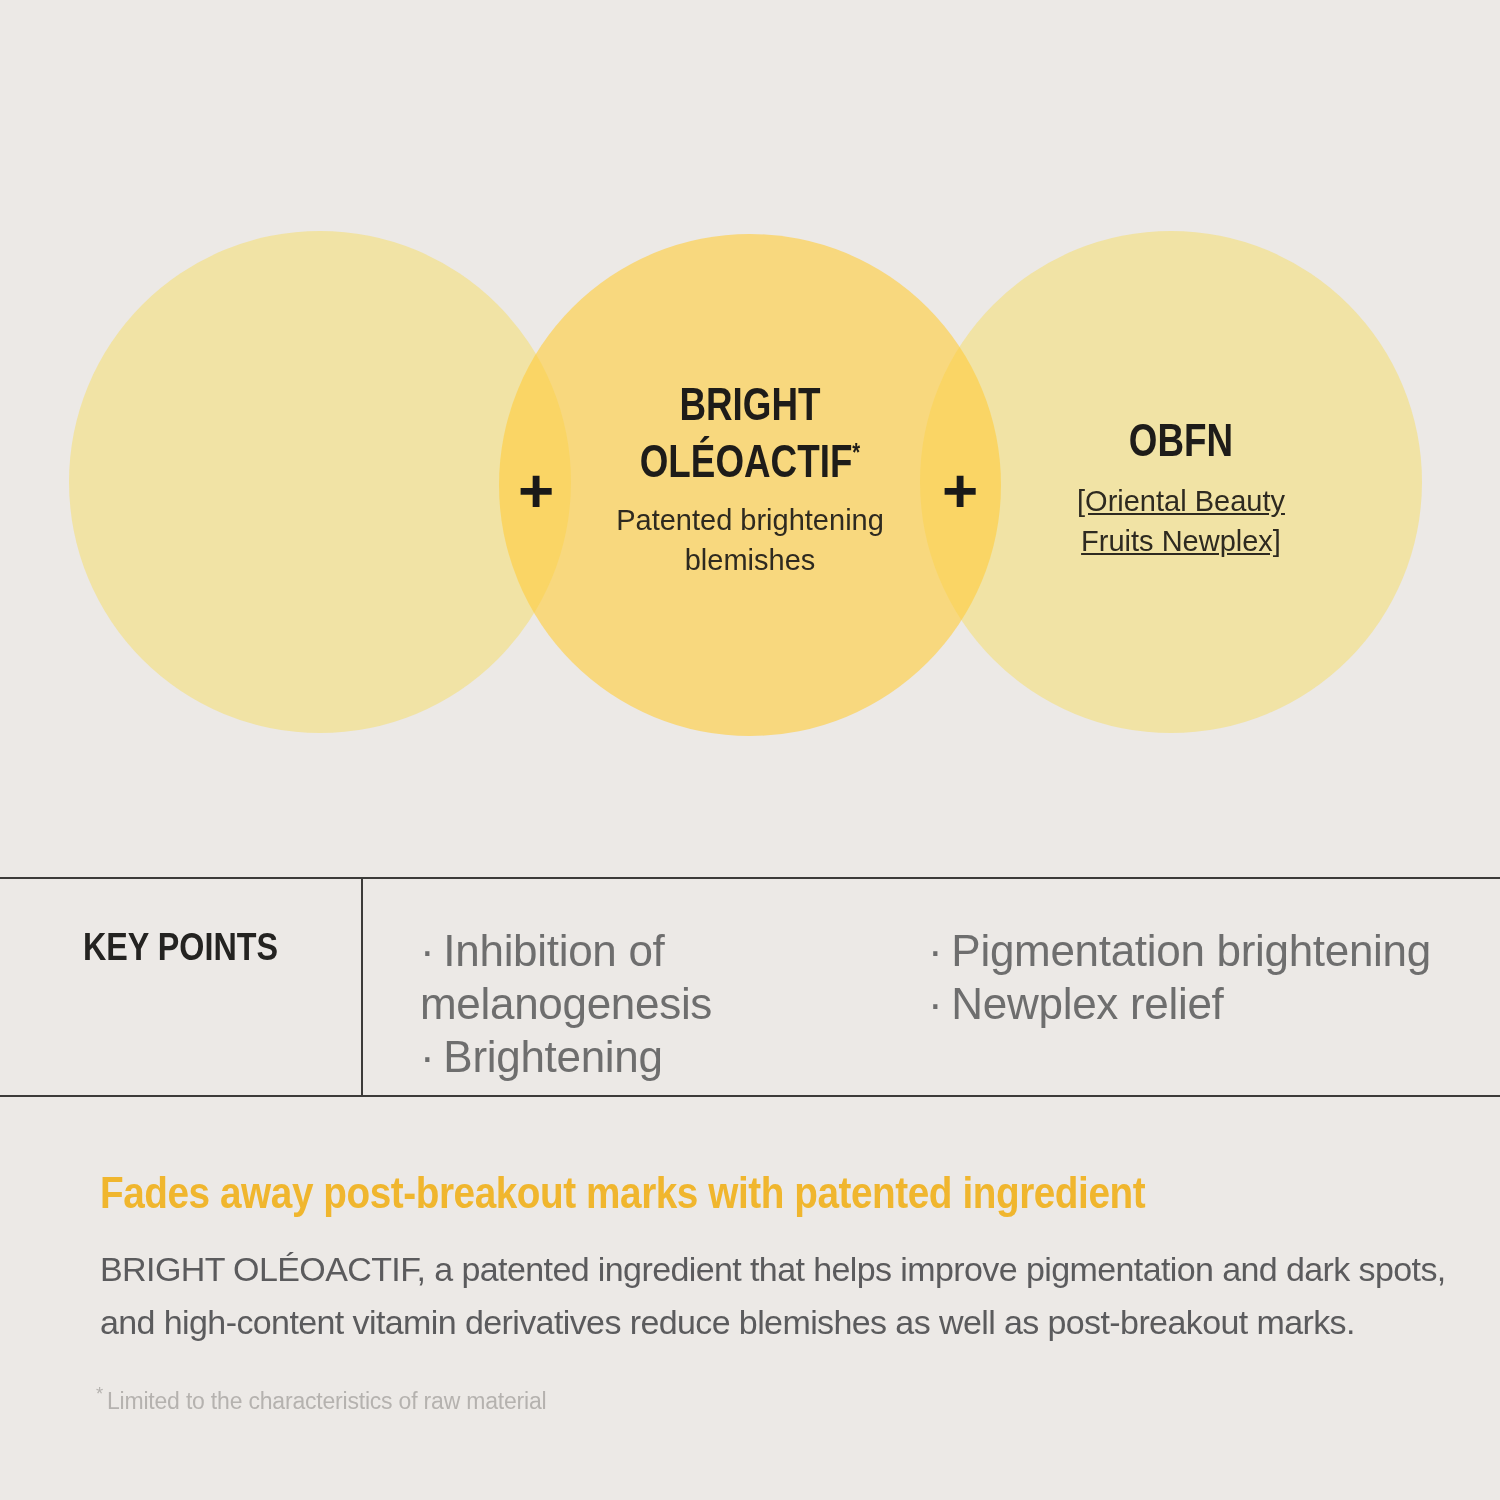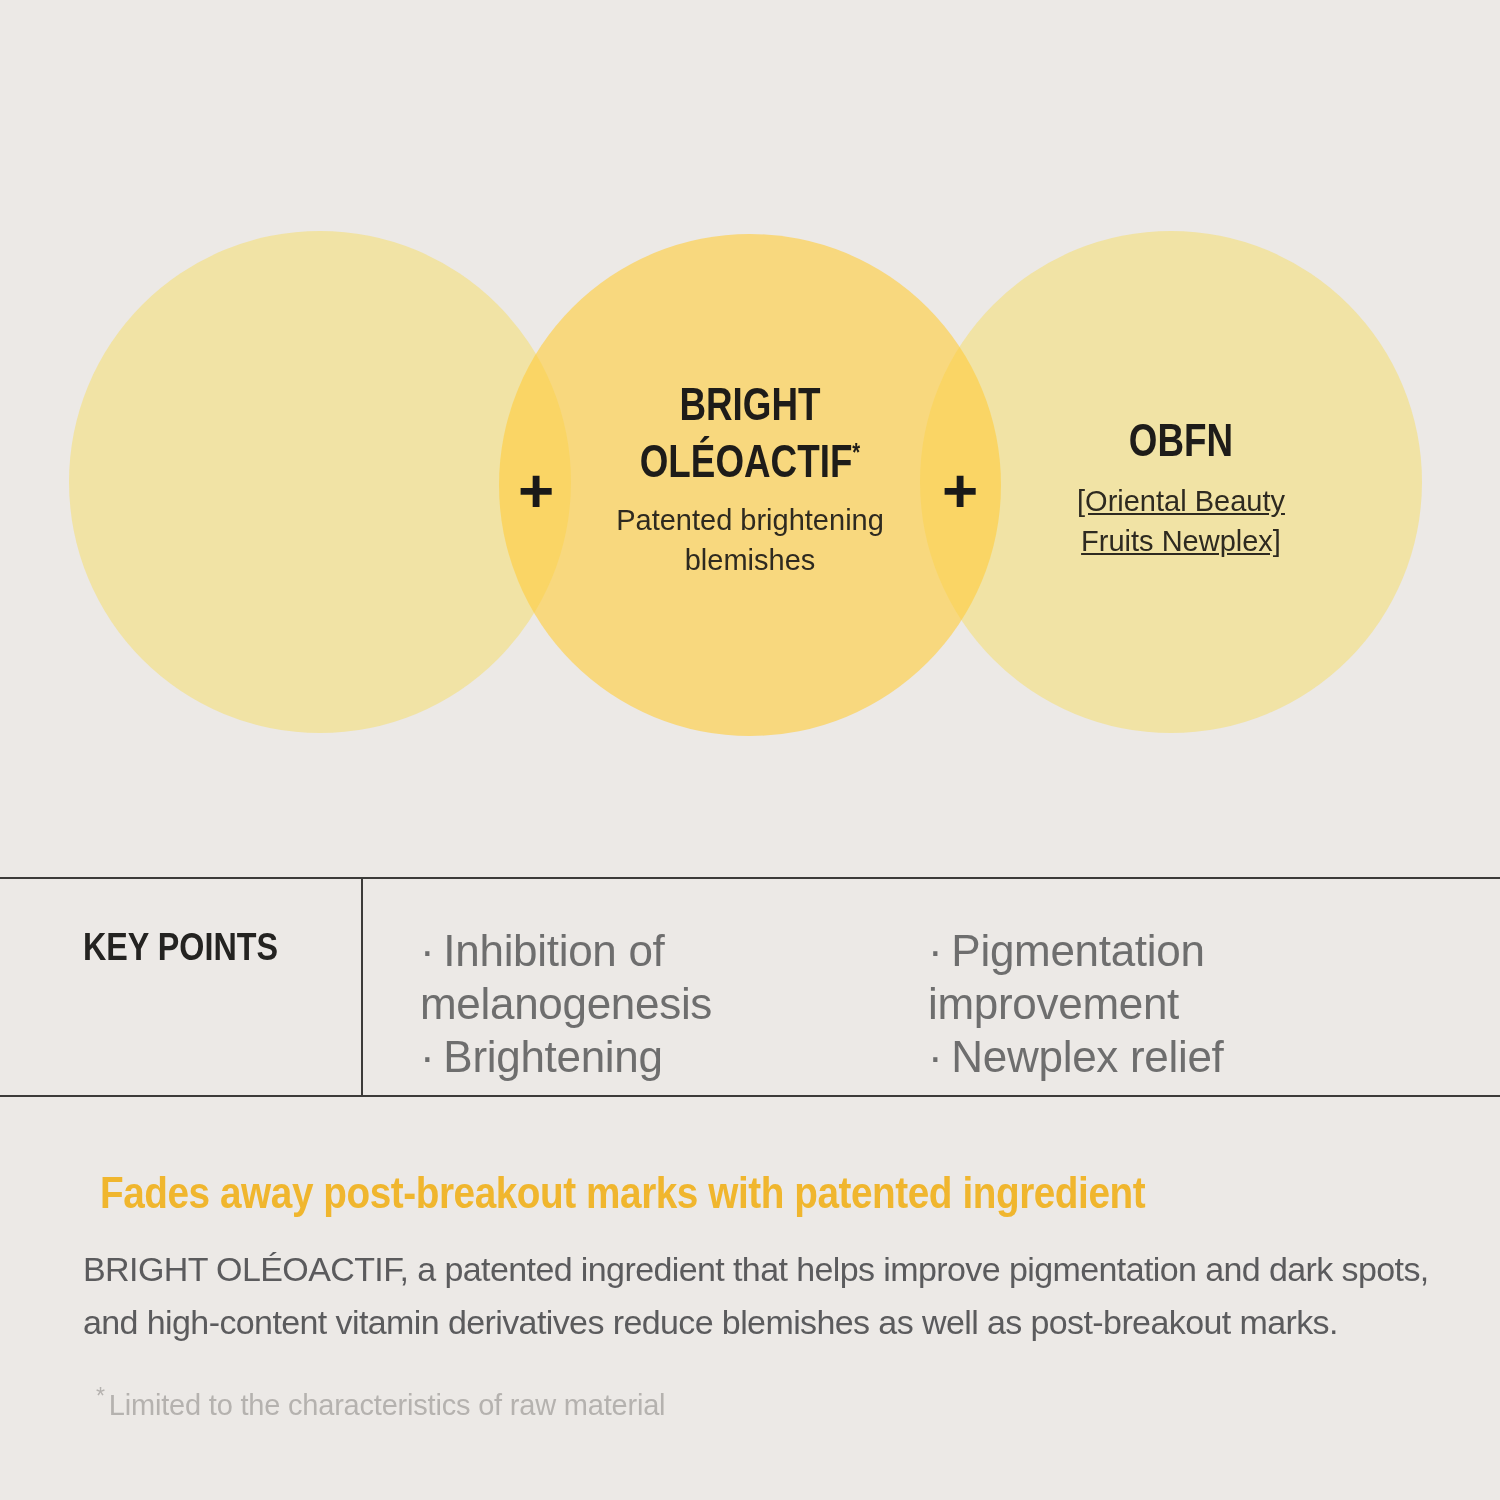--- a/index.html
+++ b/index.html
@@ -45,23 +45,23 @@
   .kp-col { position:absolute; top:924px; color:#6E6E6E; font-size:44px; line-height:53px;
             letter-spacing:-0.3px; }
   .kp-col-1 { left:420px; width:500px; }
   .kp-col-2 { left:928px; width:520px; }
   .kp-item .dot { margin-right:9px; }
 
   
   .desc-heading { position:absolute; left:100px; top:1166px; white-space:nowrap;
                   font-size:44px; line-height:53px; font-weight:700; color:#F0B62E;
                   transform:scaleX(0.88); transform-origin:0 50%; letter-spacing:-0.5px; }
-  .desc-body { position:absolute; left:83px; top:1243px; width:1360px;
+  .desc-body { position:absolute; left:100px; top:1243px; width:1360px;
                font-size:34px; line-height:53px; color:#5B5B5D; letter-spacing:-0.6px; }
-  .footnote { position:absolute; left:96px; top:1383px; font-size:29px; color:#B5B2AF;
+  .footnote { position:absolute; left:96px; top:1383px; font-size:23px; color:#B5B2AF;
               letter-spacing:-0.2px; }
   .footnote .mark { font-size:0.8em; vertical-align:super; margin-right:4px; }
 </style>
 </head>
 <body>
 
 <div class="stage">
 
   <div class="circle side circle-1"></div>
   <div class="circle center circle-2"></div>
@@ -89,21 +89,21 @@
   <div class="rule-v"></div>
 
   <div class="kp-label">KEY POINTS</div>
 
   <div class="kp-col kp-col-1">
     <div class="kp-item"><span class="dot">·</span><span>Inhibition of melanogenesis</span></div>
     <div class="kp-item"><span class="dot">·</span><span>Brightening</span></div>
   </div>
 
   <div class="kp-col kp-col-2">
-    <div class="kp-item"><span class="dot">·</span><span>Pigmentation improvement</span></div>
+    <div class="kp-item"><span class="dot">·</span><span>Pigmentation brightening</span></div>
     <div class="kp-item"><span class="dot">·</span><span>Newplex relief</span></div>
   </div>
 
   <div class="desc-heading">Fades away post-breakout marks with patented ingredient</div>
   <div class="desc-body">BRIGHT OLÉOACTIF, a patented ingredient that helps improve pigmentation and dark spots, and high-content vitamin derivatives reduce blemishes as well as post-breakout marks.</div>
 
   <div class="footnote"><span class="mark">*</span><span>Limited to the characteristics of raw material</span></div>
 
 </div>
 

